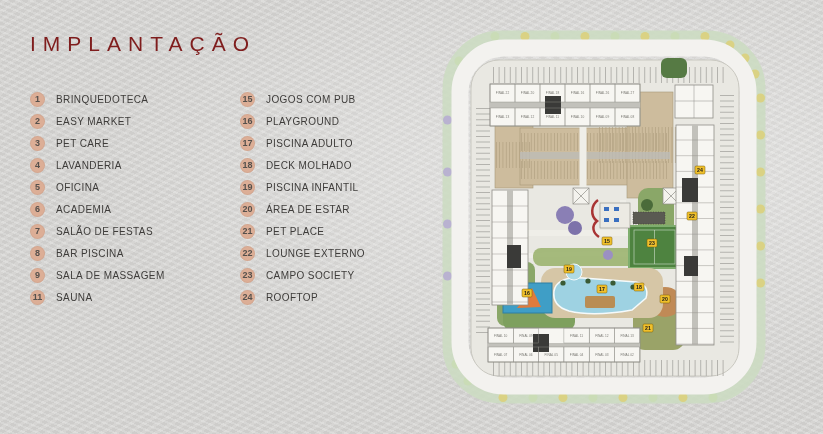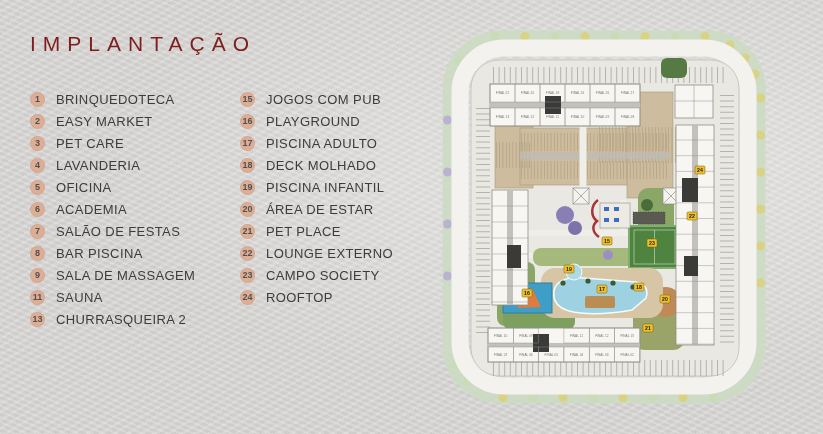--- a/index.html
+++ b/index.html
@@ -21,21 +21,21 @@
   #legend-col-2{left:240px;}
   .legend-item{display:flex;align-items:center;height:22px;}
   .lbadge{
     width:15px;height:15px;border-radius:50%;
     background:var(--accent-badge,#dcae96);
     color:#55504c;font-size:9px;font-weight:bold;
     display:flex;align-items:center;justify-content:center;
     flex:0 0 15px;box-shadow:0 0 0 1px rgba(0,0,0,.04) inset;
   }
   .llabel{
-    margin-left:11px;font-size:13px;color:#3e3c3a;letter-spacing:.4px;white-space:nowrap;
+    margin-left:11px;font-size:10px;color:#3e3c3a;letter-spacing:.4px;white-space:nowrap;
   }
   #plan-wrap{position:absolute;left:433px;top:0;width:390px;height:434px;}
   svg text{font-family:"Liberation Sans",sans-serif;}
 </style>
 </head>
 <body>
 
 <div class="page-title">IMPLANTAÇÃO</div>
 
 <div id="legend-col-1" class="legend-col">
@@ -71,24 +71,20 @@
       <span class="lbadge">8</span>
       <span class="llabel">BAR PISCINA</span>
     </div>
     <div class="legend-item">
       <span class="lbadge">9</span>
       <span class="llabel">SALA DE MASSAGEM</span>
     </div>
     <div class="legend-item">
       <span class="lbadge">11</span>
       <span class="llabel">SAUNA</span>
-    </div>
-    <div class="legend-item">
-      <span class="lbadge">13</span>
-      <span class="llabel">CHURRASQUEIRA 2</span>
     </div>
   </div>
 <div id="legend-col-2" class="legend-col">
     <div class="legend-item">
       <span class="lbadge">15</span>
       <span class="llabel">JOGOS COM PUB</span>
     </div>
     <div class="legend-item">
       <span class="lbadge">16</span>
       <span class="llabel">PLAYGROUND</span>

